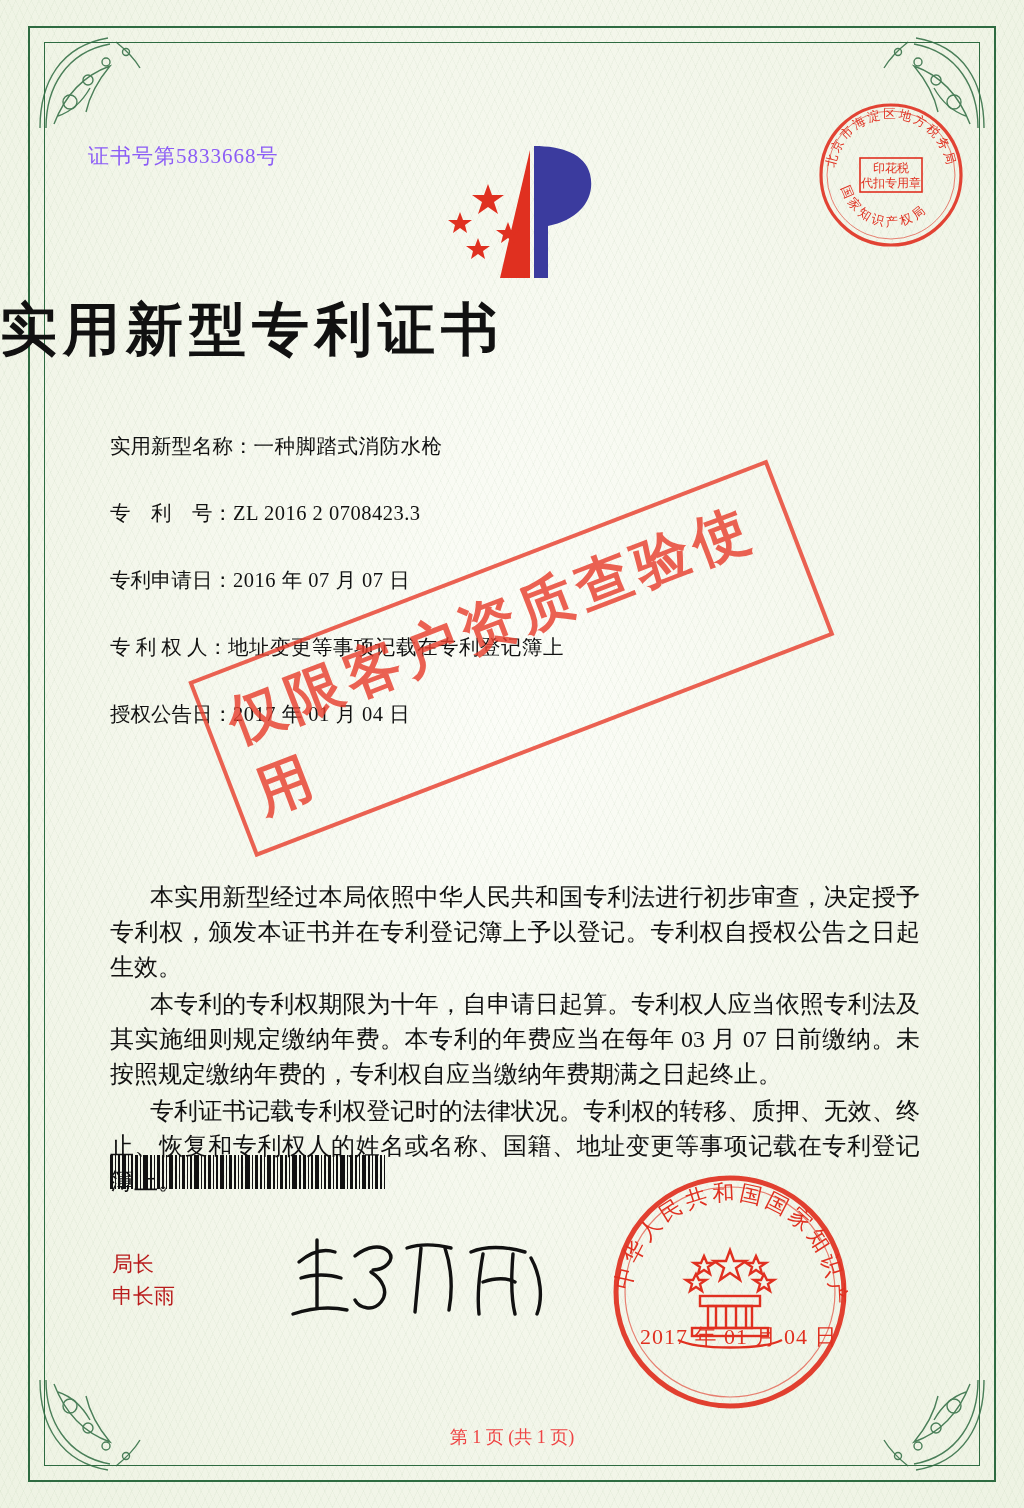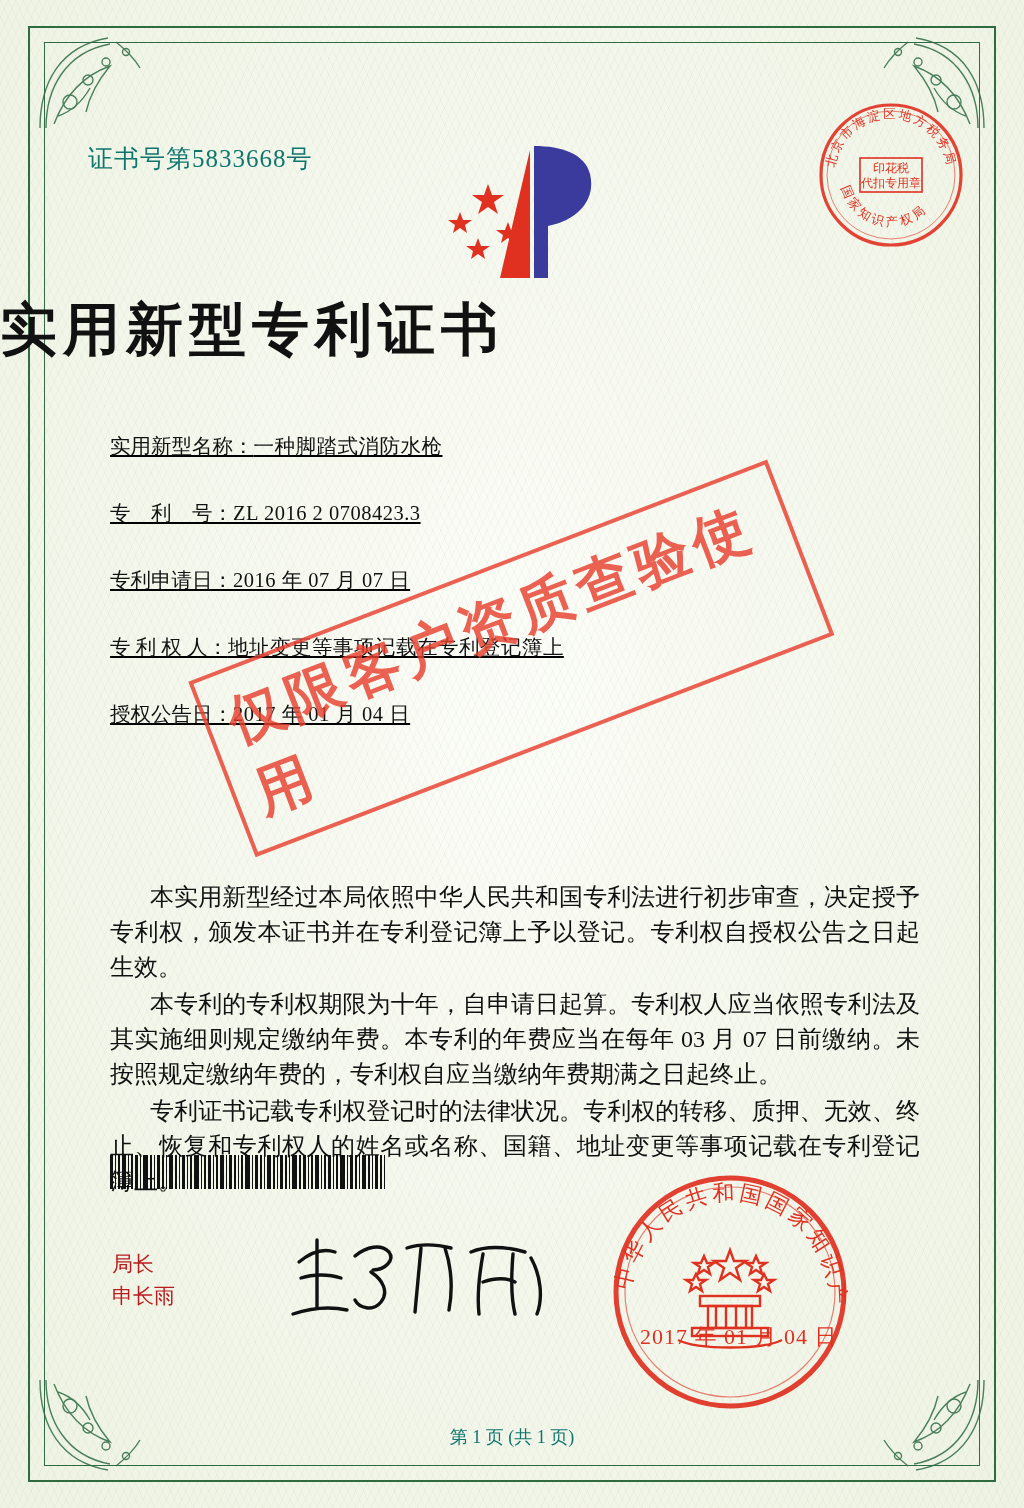--- a/index.html
+++ b/index.html
@@ -46,22 +46,22 @@
   .corner svg { width: 100%; height: 100%; display: block; }
   .corner.tl { left: 30px; top: 28px; }
   .corner.tr { right: 30px; top: 28px; transform: scaleX(-1); }
   .corner.bl { left: 30px; bottom: 28px; transform: scaleY(-1); }
   .corner.br { right: 30px; bottom: 28px; transform: scale(-1,-1); }
 
   .cert-number {
     position: absolute;
     left: 88px;
     top: 142px;
-    font-size: 25px;
-    color: #0f766e;
+    font-size: 21px;
+    color: #8b5cf6;
     letter-spacing: 1px;
     text-align: right;
   }
   .logo {
     position: absolute;
     left: 430px;
     top: 140px;
     width: 175px;
     height: 150px;
   }
@@ -86,21 +86,20 @@
     letter-spacing: 6px;
     color: #111;
     font-family: "DejaVu Serif", "Liberation Serif", serif;
   }
 
   .fields {
     position: absolute;
     left: 110px;
     top: 432px;
     width: 800px;
-    text-decoration: underline;
   }
   .field-row {
     font-size: 20.5px;
     color: #111;
     margin-bottom: 39px;
     white-space: nowrap;
   }
   .field-label { letter-spacing: 0px; }
   .field-value { letter-spacing: 0.5px; }
 
@@ -189,21 +188,21 @@
     letter-spacing: 1px;
     font-family: "Liberation Serif", serif;
   }
 
   .page-footer {
     position: absolute;
     left: 0; right: 0;
     top: 1425px;
     text-align: center;
     font-size: 18px;
-    color: #0f766e;
+    color: #ef4444;
   }
 </style>
 </head>
 <body>
 
 <div class="page">
   <div class="bg-texture"></div>
 
   <div class="border-outer"></div>
   <div class="border-inner"></div>

